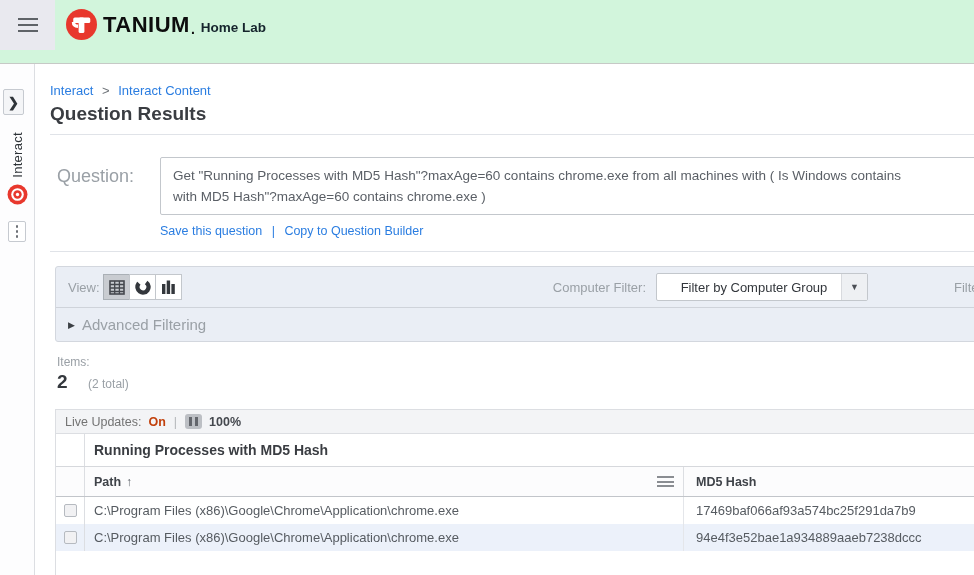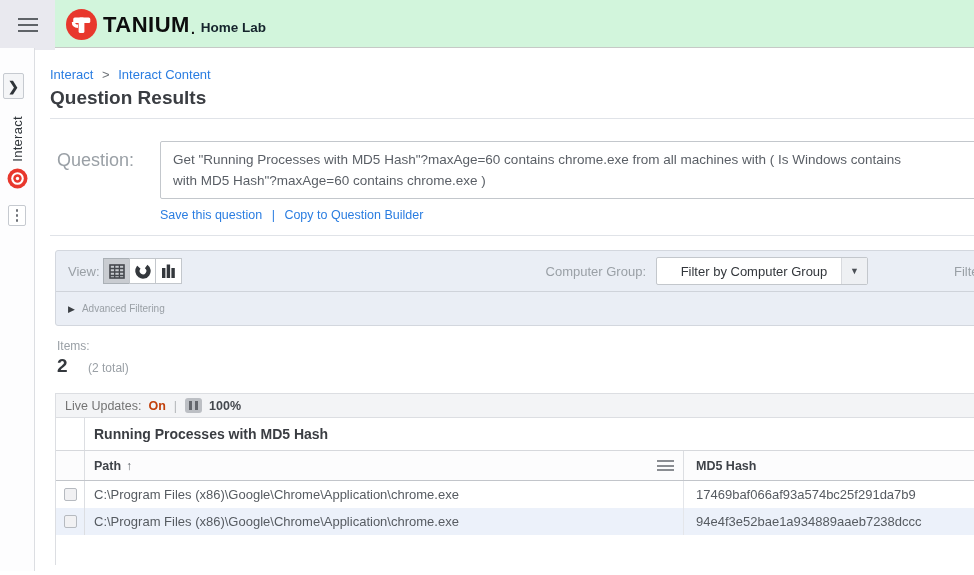--- a/index.html
+++ b/index.html
@@ -1,20 +1,20 @@
 <!DOCTYPE html>
 <html><head>
 <meta charset="utf-8">
 <style>
   * { margin:0; padding:0; box-sizing:border-box; }
   html,body { width:974px; height:575px; overflow:hidden; background:#fff;
     font-family:"Liberation Sans", sans-serif; }
 
   
-  .header { position:relative; height:48px; background:#d2f5dc; border-bottom:1px solid #c6c9c6; }
+  .header { position:relative; height:64px; background:#d2f5dc; border-bottom:1px solid #c6c9c6; }
   .burger-box { position:absolute; left:0; top:0; width:55px; height:50px; background:#e9e9ef;
     display:flex; align-items:center; justify-content:center; cursor:pointer; }
   .burger { width:20px; }
   .burger span { display:block; height:2px; background:#5f6368; margin:4px 0; }
   .brand { position:absolute; left:66px; top:9px; display:flex; align-items:center; }
   .brand-word { font-size:22px; font-weight:800; letter-spacing:0.5px; color:#0d0d0d; margin-left:6px; }
   .brand-dot { font-size:14px; font-weight:800; color:#0d0d0d; margin:8px 2px 0 1px; }
   .env { font-size:13.5px; font-weight:700; color:#15242c; margin:6px 0 0 4px; }
 
   
@@ -65,21 +65,21 @@
     font-size:13px; color:#9aa0a6; }
   .cg-dd { position:absolute; left:600px; top:6px; width:212px; height:28px; background:#fff;
     border:1px solid #c3c7cc; border-radius:2px; display:flex; align-items:center; cursor:pointer; }
   .cg-dd .val { flex:1; padding-left:10px; font-size:13px; color:#33373c;text-align:center; }
   .cg-dd .arrow { width:26px; height:26px; background:#eef0f3; border-left:1px solid #d8dade;
     display:flex; align-items:center; justify-content:center; font-size:9px; color:#4b4f55; }
   .fb-label { position:absolute; left:898px; top:13px; font-size:13px; color:#9aa0a6; white-space:nowrap; }
   .tb-row2 { height:34px; border-top:1px solid #cfd3da; display:flex; align-items:center;
     padding-left:12px; cursor:pointer; }
   .caret { font-size:9px; color:#3c4045; margin-right:7px; }
-  .af-label { font-size:10px; color:#9aa0a6; }
+  .af-label { font-size:15px; color:#9aa0a6; }
 
   
   .items { margin:13px 0 0 7px; }
   .items-label { font-size:12px; color:#9aa0a6; }
   .items-count { margin-top:2px; }
   .items-count b { font-size:19px; font-weight:700; color:#34383d; }
   .items-total { font-size:12px; color:#9aa0a6; margin-left:16px; }
 
   
   .tpanel { margin:16px 0 0 5px; width:1005px; border-left:1px solid #dcdee2; height:172px; }
@@ -199,21 +199,21 @@
             </svg>
           </div>
           <div class="vbtn">
             <svg width="15" height="14" viewBox="0 0 15 14">
               <rect x="1" y="4" width="3.4" height="10" fill="#33373c"></rect>
               <rect x="5.7" y="0.5" width="3.4" height="13.5" fill="#33373c"></rect>
               <rect x="10.4" y="4" width="3.4" height="10" fill="#33373c"></rect>
             </svg>
           </div>
         </div>
-        <span class="cg-label">Computer Group:</span>
+        <span class="cg-label">Computer Filter:</span>
         <div class="cg-dd">
           <span class="val">Filter by Computer Group</span>
           <span class="arrow">▼</span>
         </div>
         <span class="fb-label">Filter By</span>
       </div>
       <div class="tb-row2">
         <span class="caret">▶</span>
         <span class="af-label">Advanced Filtering</span>
       </div>

